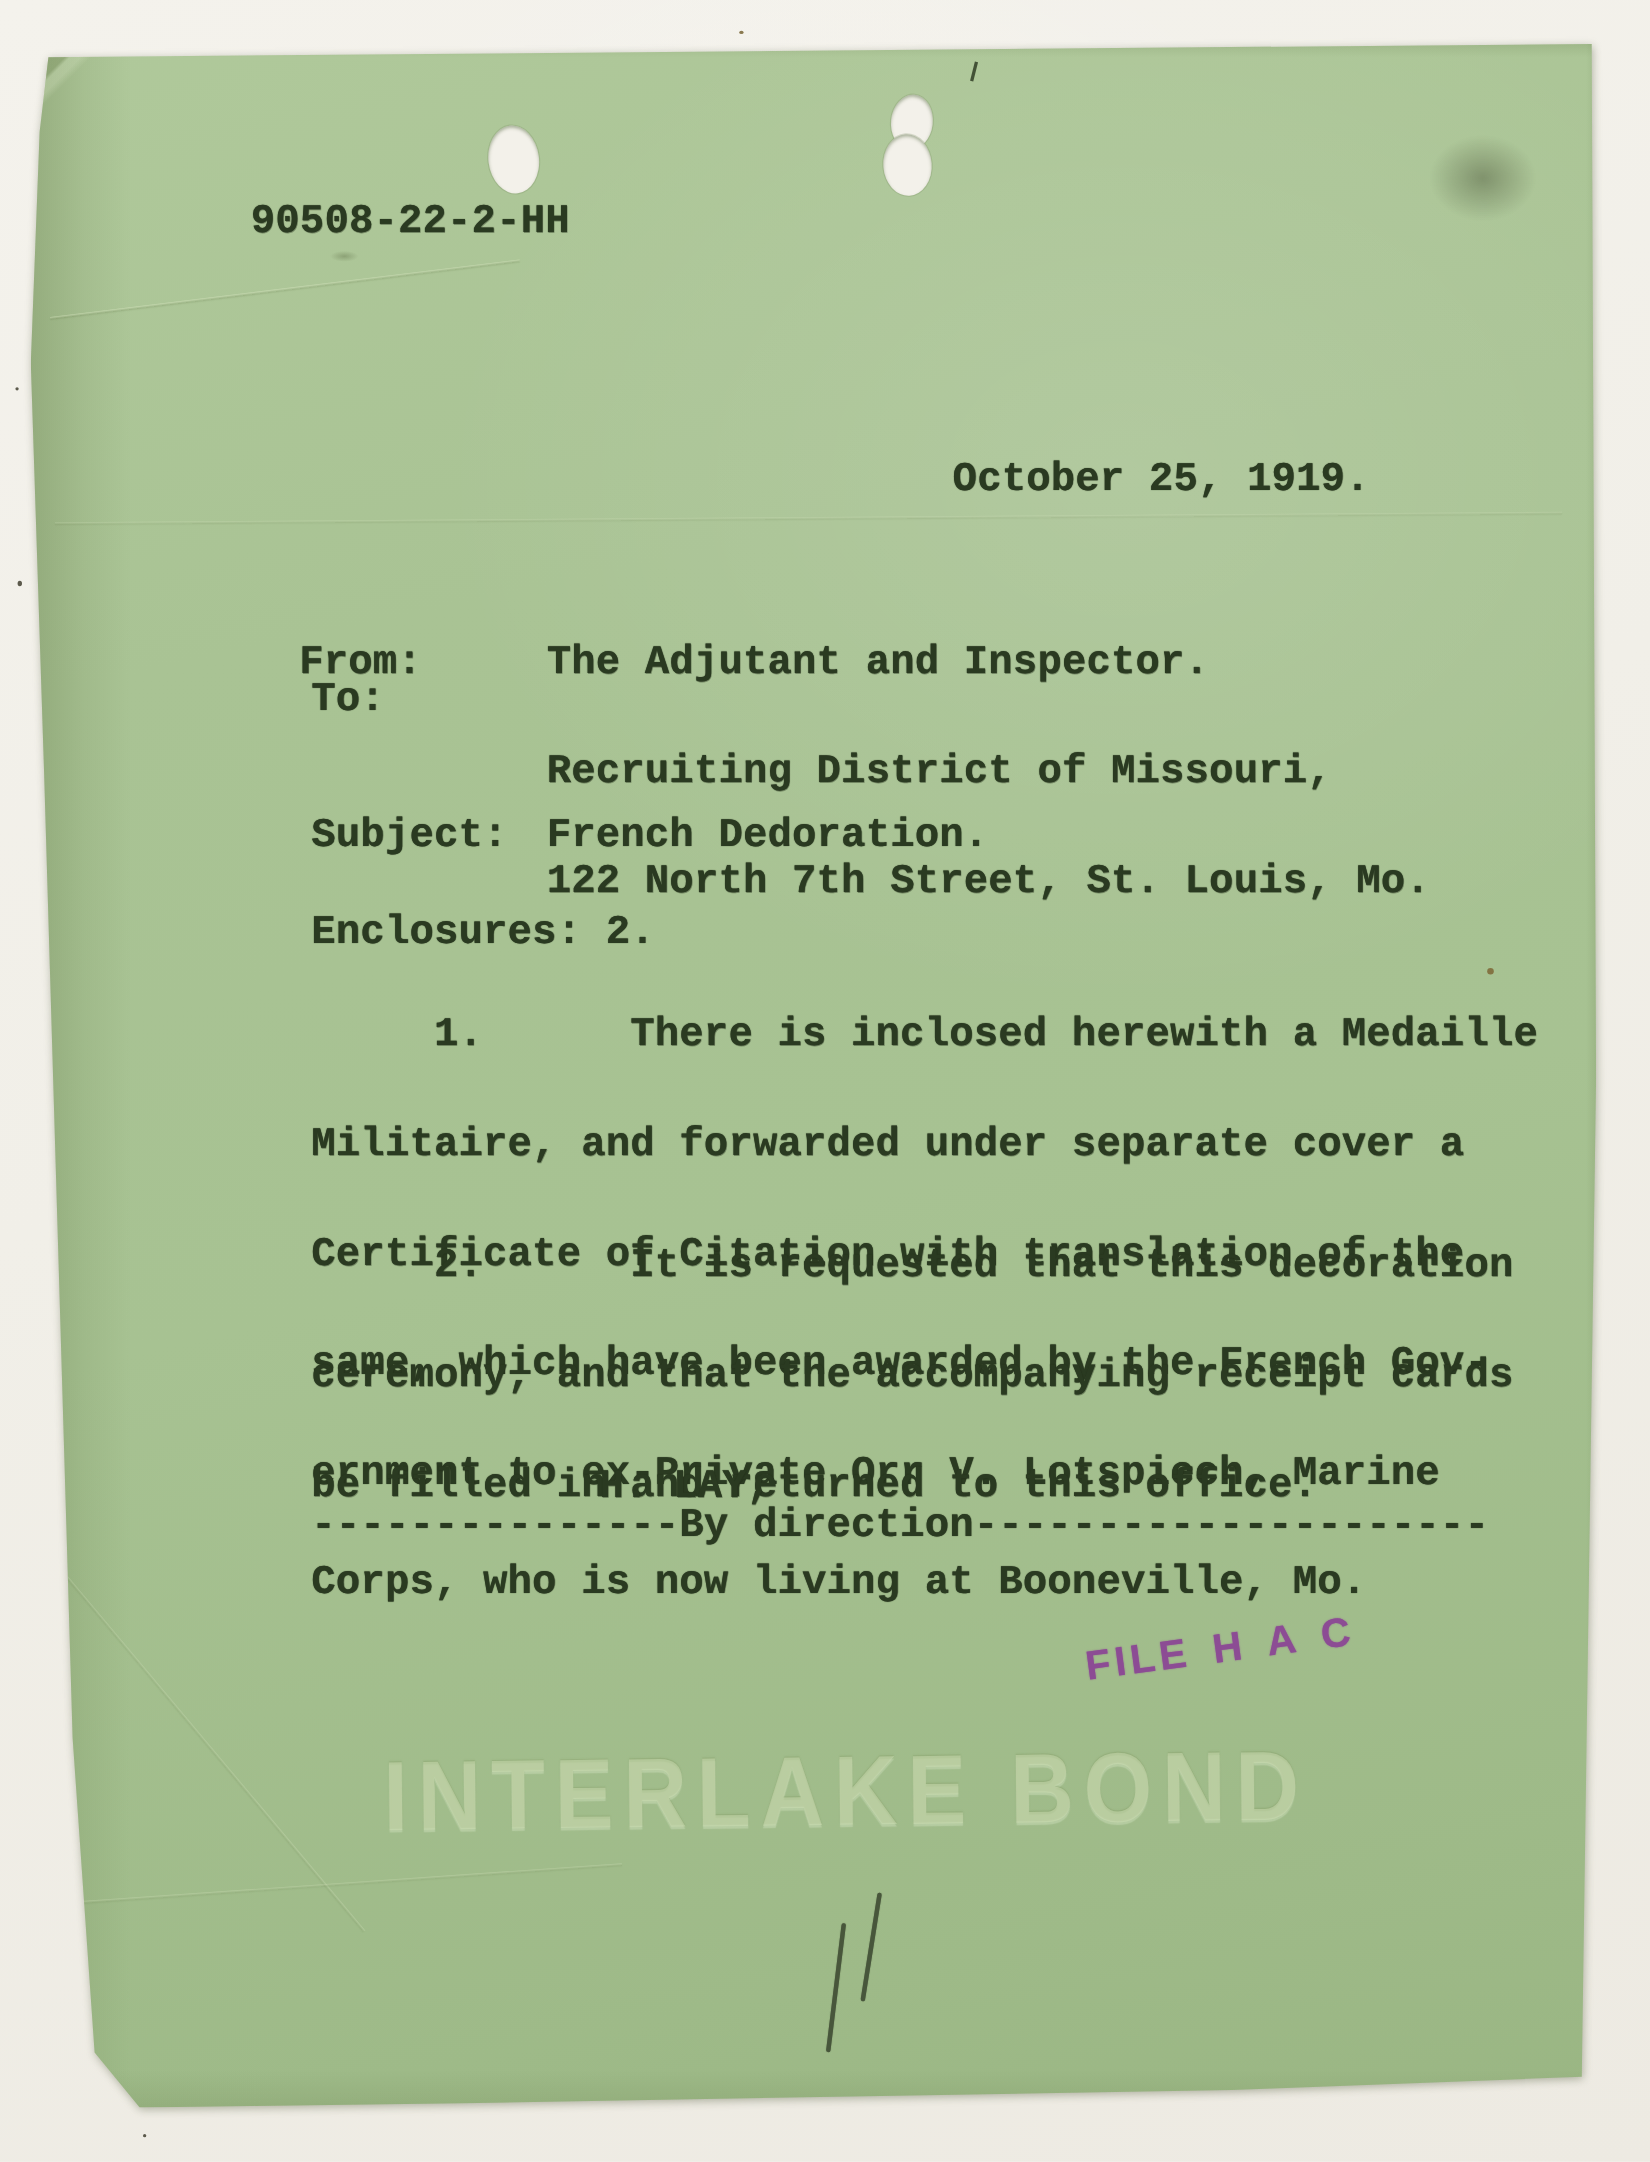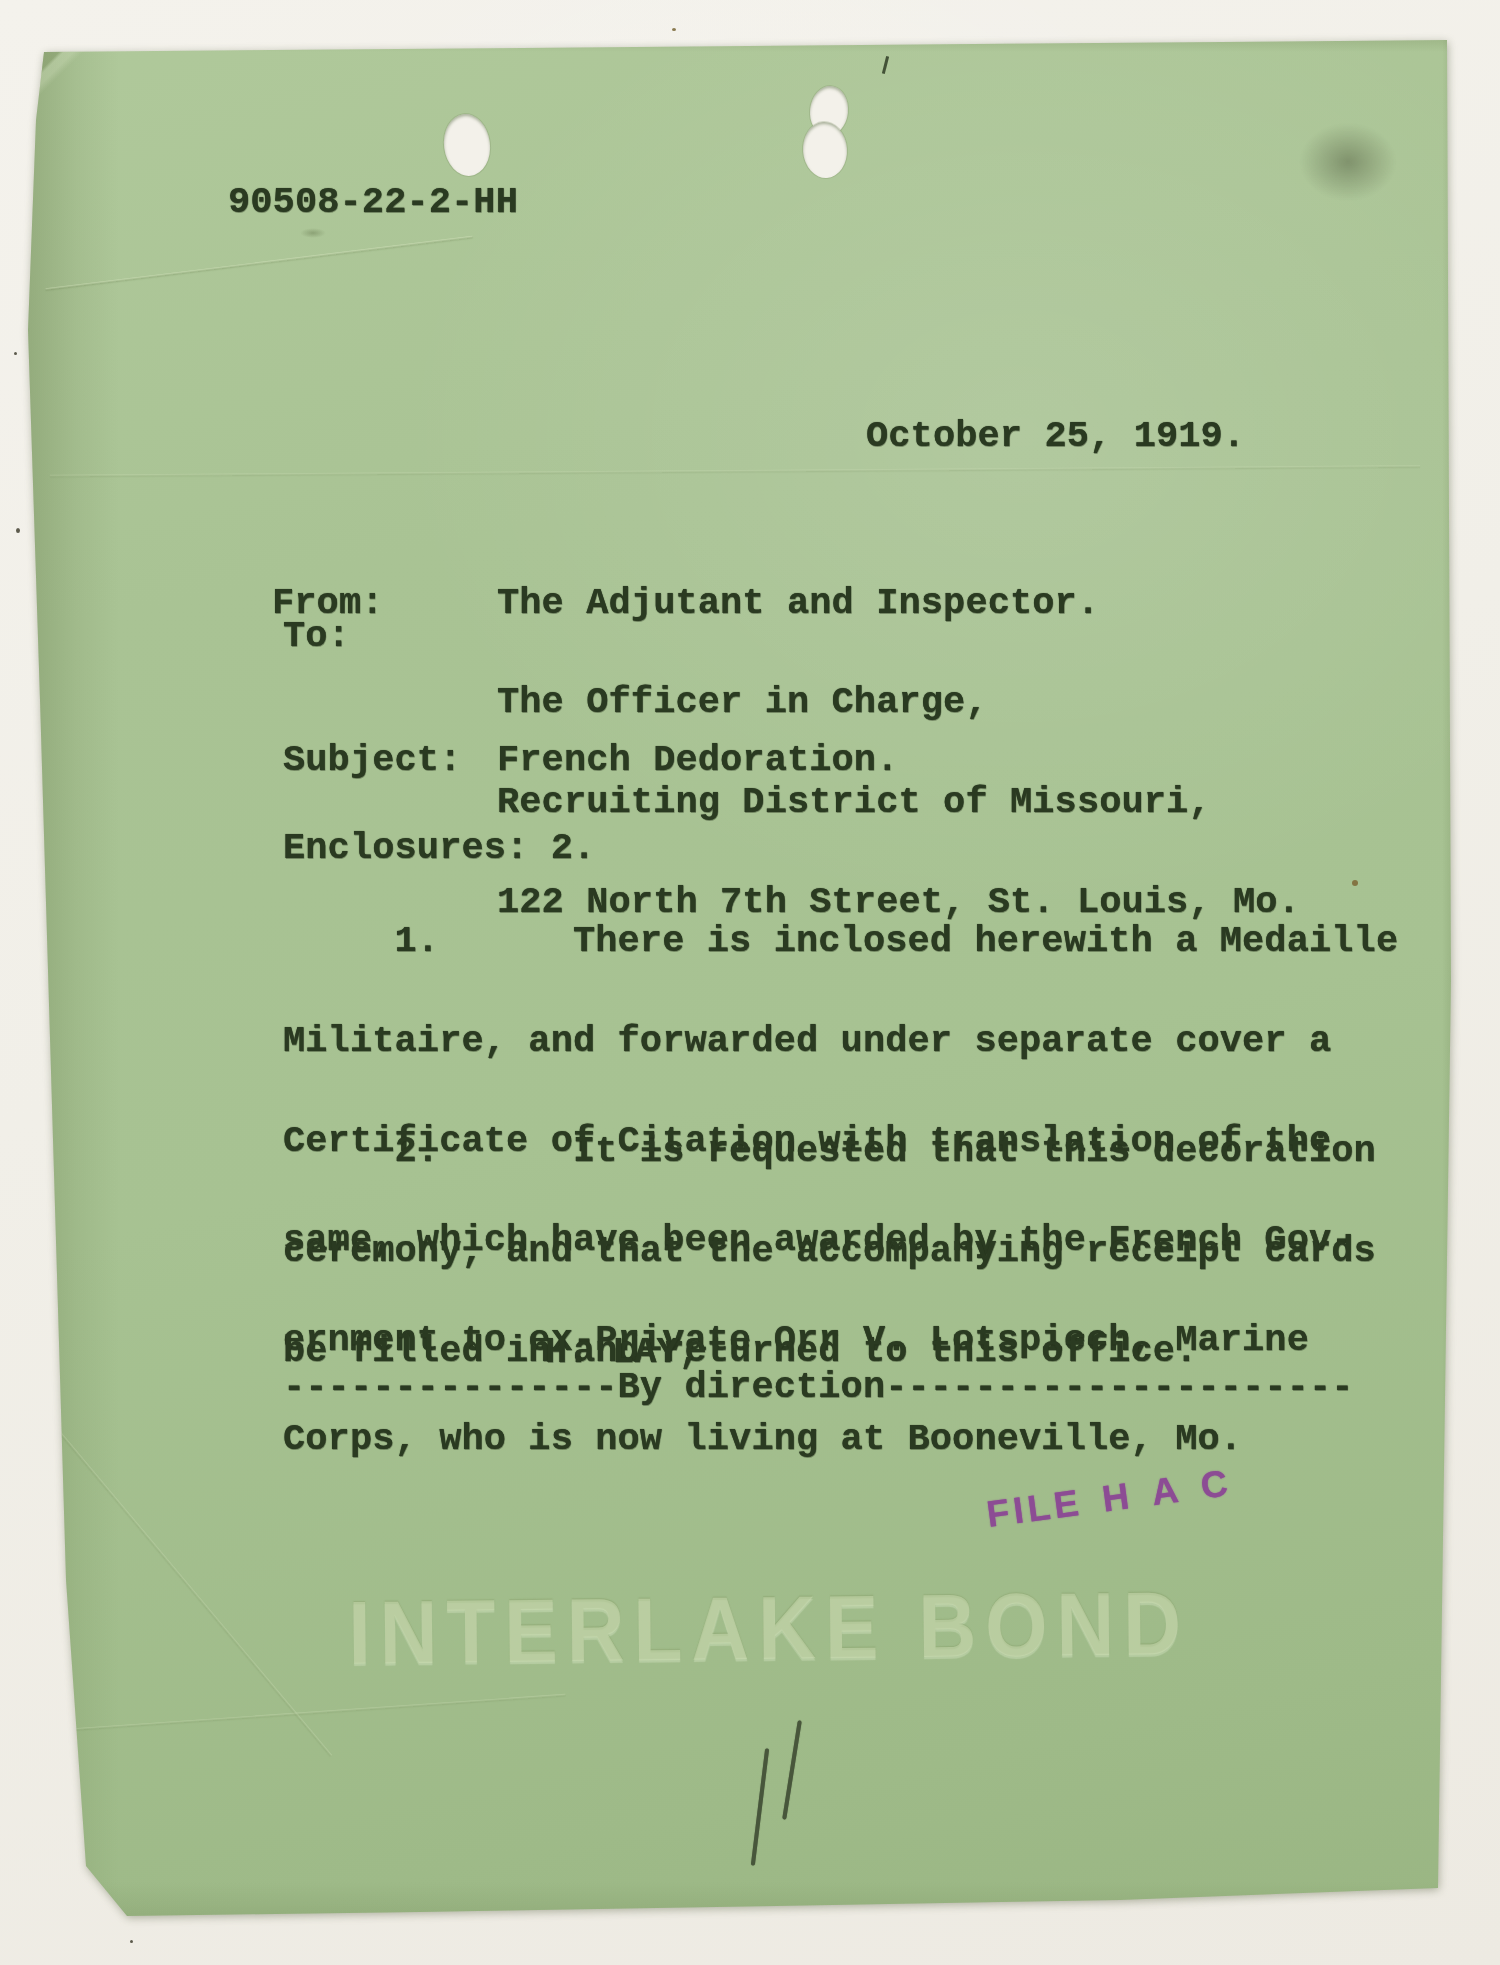--- a/index.html
+++ b/index.html
@@ -107,21 +107,20 @@
 
     <div class="watermark" style="left:348px;top:1582px;">INTERLAKE BOND</div>
 
     <div class="tw" style="left:228px;top:186px;">90508-22-2-HH</div>
     <div class="tw" style="left:866px;top:420px;">October 25, 1919.</div>
 
     <div class="tw" style="left:272px;top:587px;">From:</div>
     <div class="tw" style="left:497px;top:587px;">The Adjutant and Inspector.</div>
     <div class="tw" style="left:283px;top:620px;">To:</div>
     <div class="tw para" style="left:497px;top:620px;">
-      <div>The Officer in Charge,</div>
       <div>Recruiting District of Missouri,</div>
       <div>122 North 7th Street, St. Louis, Mo.</div>
     </div>
 
     <div class="tw" style="left:283px;top:744px;">Subject:</div>
     <div class="tw" style="left:497px;top:744px;">French Dedoration.</div>
     <div class="tw" style="left:283px;top:799px;margin-top:33px;">Enclosures: 2.</div>
 
     <div class="tw para" style="left:283px;top:859px;">
       <div>     1.      There is inclosed herewith a Medaille</div>

